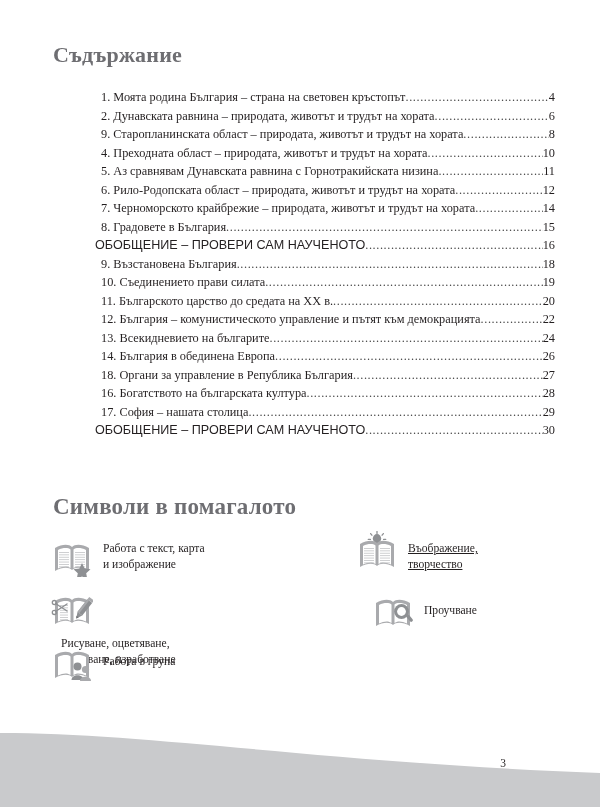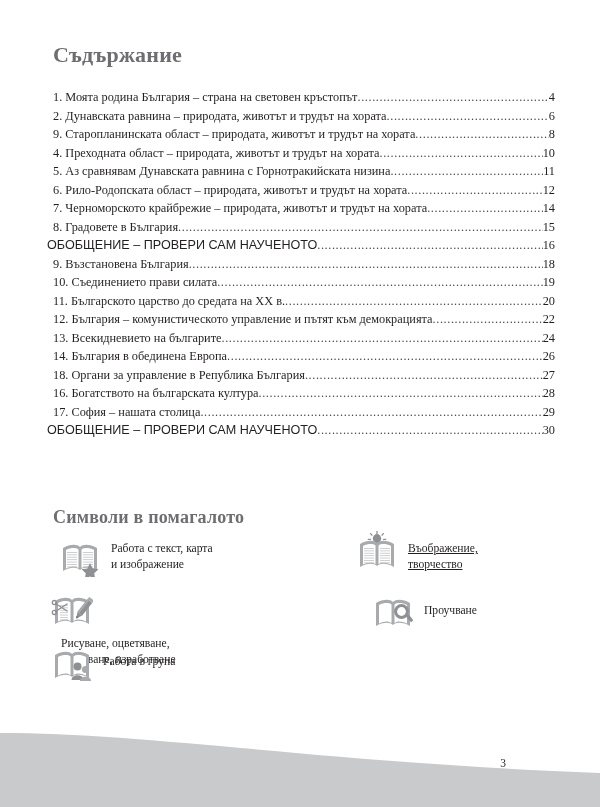--- a/index.html
+++ b/index.html
@@ -39,37 +39,38 @@
   .section-title {
     position: absolute;
     font-family: "Liberation Serif", "DejaVu Serif", serif;
     font-weight: bold;
     font-size: 22px;
     color: #6e6e72;
     letter-spacing: 0.2px;
     white-space: nowrap;
   }
   #toc-title   { left: 53px; top: 42px; }
-  #symbols-title { left: 53px; top: 507px; font-size: 18px; }
+  #symbols-title { left: 53px; top: 494px; font-size: 23px; }
 
   
   #toc-list {
     position: absolute;
     left: 47px;
     top: 88px;
     width: 508px;
   }
   .toc-row {
     display: flex;
     align-items: baseline;
     font-size: 12.3px;
     line-height: 18.5px;
     height: 18.5px;
     color: #231f20;
     white-space: nowrap;
+    margin-left: 48px;
   }
   .toc-row.indent { padding-left: 6px; }
   .toc-label {
     flex: 0 0 auto;
   }
   .toc-leader {
     flex: 1 1 auto;
     overflow: hidden;
     white-space: nowrap;
     margin: 0 0px;
@@ -113,21 +114,21 @@
     flex: 0 0 42px;
   }
   .symbol-text {
     margin-left: 10px;
     font-size: 11.6px;
     line-height: 16px;
     color: #231f20;
     padding-top: 6px;
     white-space: pre-line;
   }
-  #sym-0 { left: 12px;   top: 4px; }
+  #sym-0 { left: 4px;   top: 4px; }
   #sym-1 { left: 309px; top: 0px; }
   #sym-2 { left: 4px;   top: 57px; flex-direction: column; }
   #sym-3 { left: 325px; top: 59px; }
   #sym-4 { left: 4px;   top: 111px; }
   #sym-1 .symbol-text { padding-top: 10px; text-decoration: underline; }
   #sym-3 .symbol-text { padding-top: 13px; }
   #sym-4 .symbol-text { padding-top: 12px; }
 
   
   #page-number {

